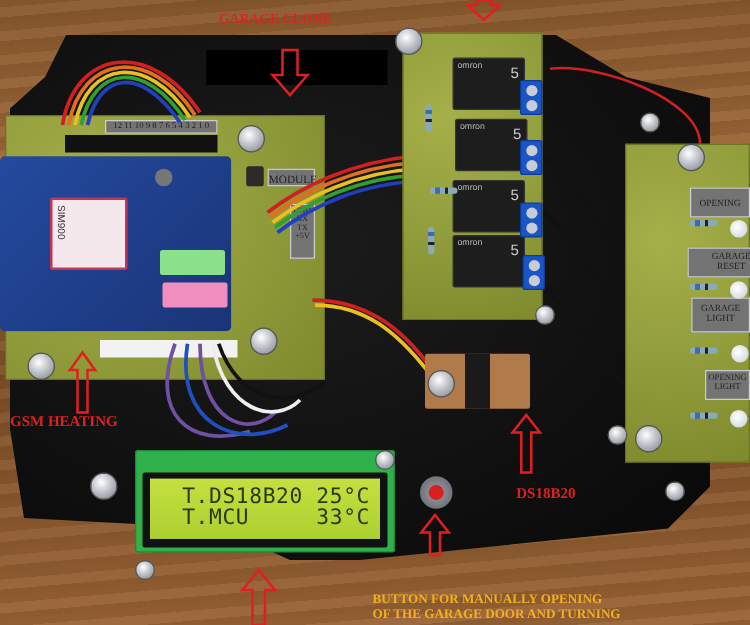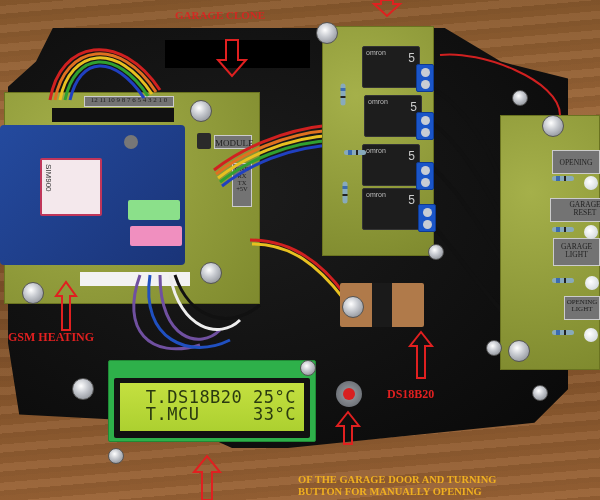--- a/index.html
+++ b/index.html
@@ -242,24 +242,24 @@
   <div class="lcd-line">T.MCU     33°C</div>
 </div>
 <div class="screw screw-small" style="left:300px; top:360px;"></div>
 <div class="screw" style="left:72px; top:378px;"></div>
 <div class="screw screw-small" style="left:108px; top:448px;"></div>
 
 <div class="button-red"></div>
 
 <div class="annot" style="left:175px; top:9px; font-size:11px; opacity:0.85;">GARAGE CLONE</div>
 <div class="annot" style="left:8px; top:330px; font-size:12px;">GSM HEATING</div>
-<div class="annot" style="left:387px; top:387px; font-size:12px;">DS18B20</div>
+<div class="annot" style="left:413px; top:387px; font-size:12px;">DS18B20</div>
 <div class="annot-yellow" style="left:298px; top:474px;">
+  <div>BUTTON FOR MANUALLY OPENING</div>
   <div>OF THE GARAGE DOOR AND TURNING</div>
-  <div>BUTTON FOR MANUALLY OPENING</div>
 </div>
 
 <svg class="arrow" style="left:0; top:0;" width="600" height="500">
   <g fill="none" stroke="#e02020" stroke-width="2">
 
     <path d="M226 40 L238 40 L238 60 L246 60 L232 76 L218 60 L226 60 Z"></path>
 
     <path d="M381 0 L393 0 L393 4 L400 4 L387 16 L374 4 L381 4 Z"></path>
 
     <path d="M62 330 L70 330 L70 296 L76 296 L66 282 L56 296 L62 296 Z"></path>

